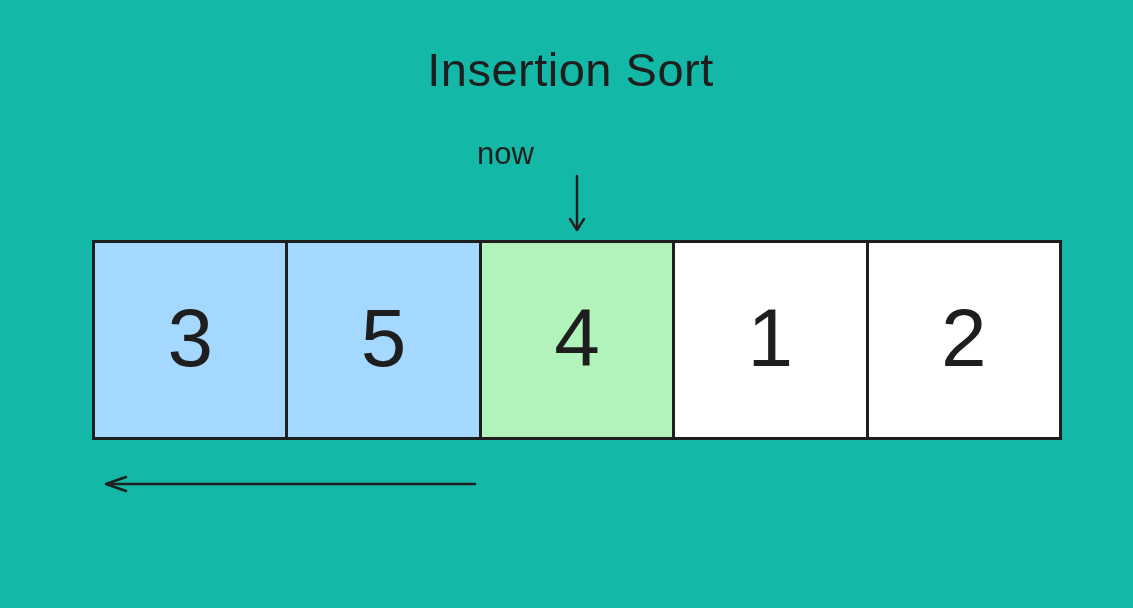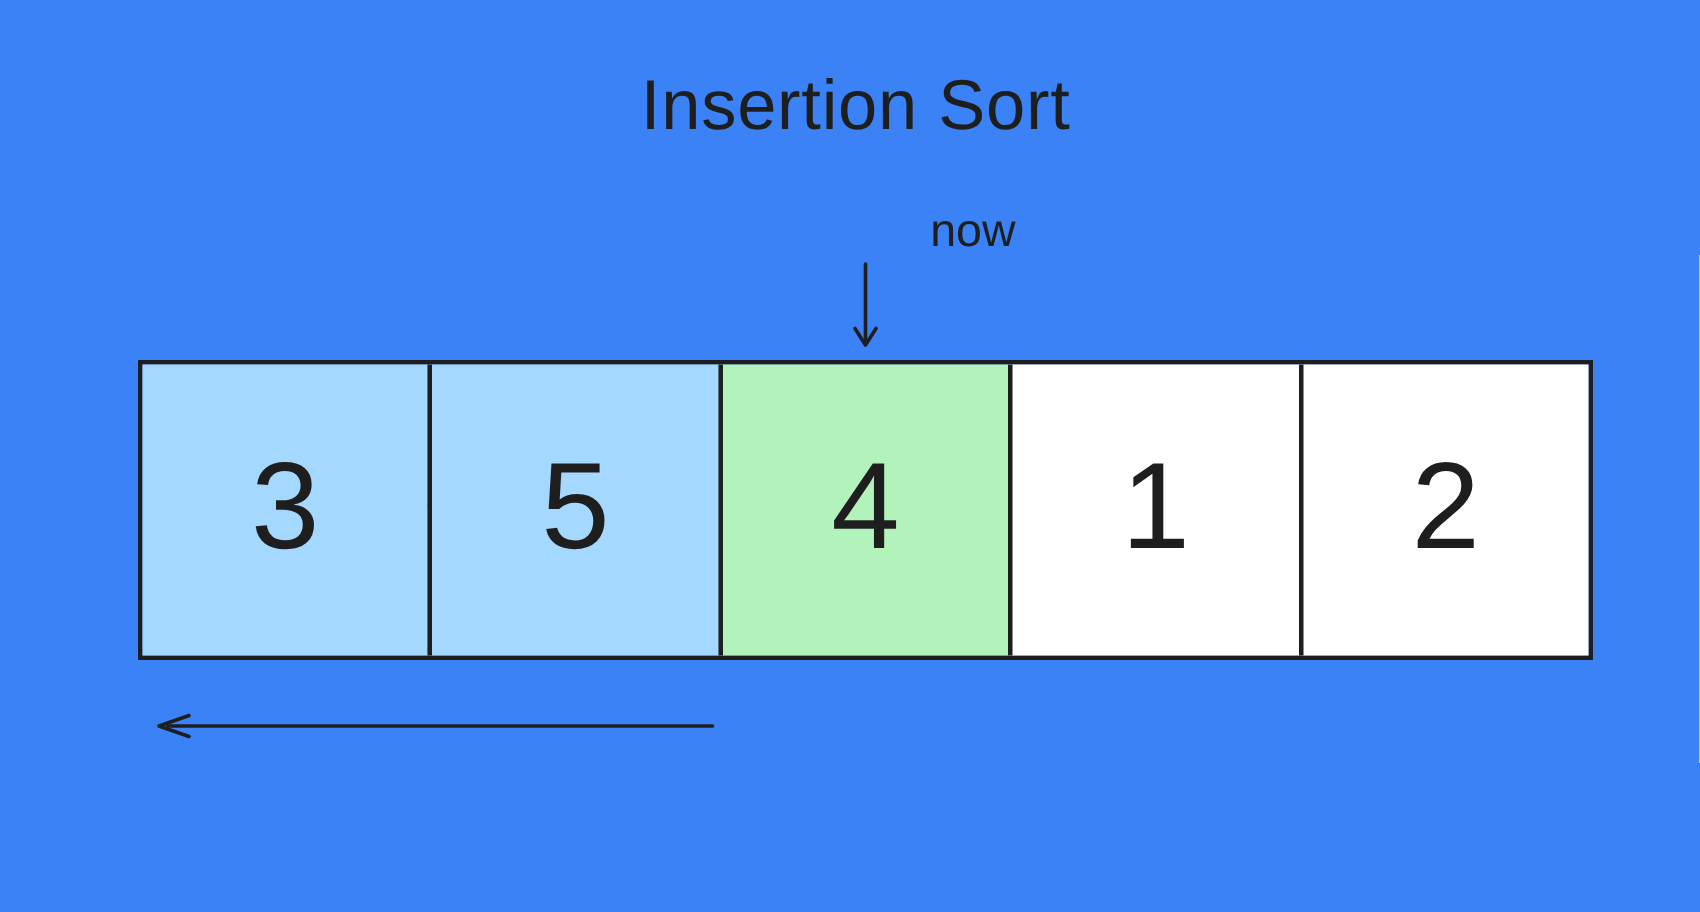--- a/index.html
+++ b/index.html
@@ -5,41 +5,41 @@
   html, body {
     margin: 0;
     padding: 0;
     background: #ffffff;
     font-family: "Liberation Sans", "DejaVu Sans", sans-serif;
   }
   .canvas {
     position: relative;
     width: 1133px;
     height: 608px;
-    background: #3b82f6;
+    background: #14b8a6;
     overflow: hidden;
     color: #1e1e1e;
   }
   .diagram-title {
     position: absolute;
     left: 0;
     top: 42px;
     width: 1141px; 
     text-align: center;
     font-size: 47px;
     font-weight: 500;
     letter-spacing: 0.5px;
     color: #1e1e1e;
   }
   .now-label {
     position: absolute;
     left: 477px;
     top: 136px;
     width: 200px;
-    text-align: right;
+    text-align: left;
     font-size: 31px;
     font-weight: 400;
     color: #1e1e1e;
   }
   .arrow-layer {
     position: absolute;
     left: 0;
     top: 0;
     width: 1133px;
     height: 608px;

